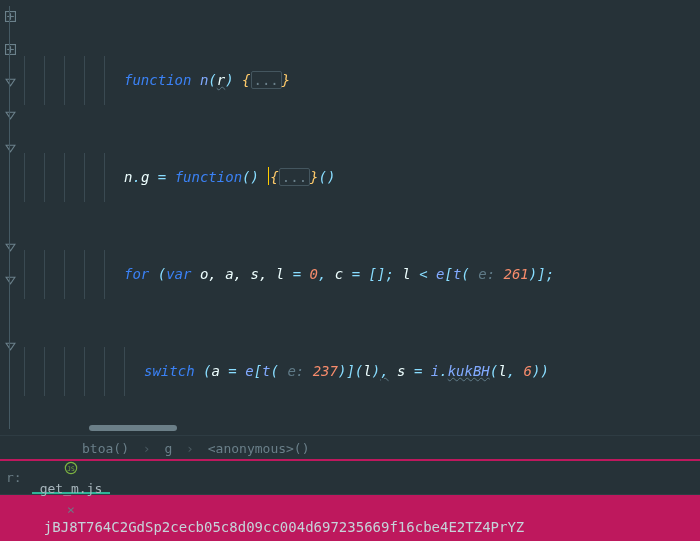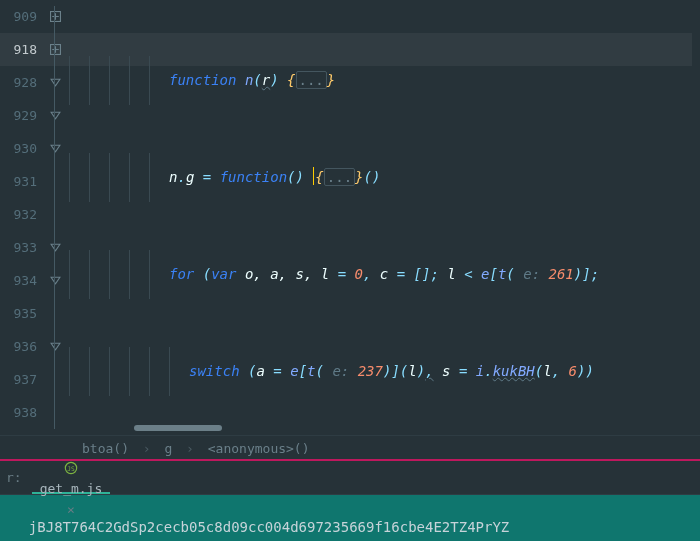--- a/index.html
+++ b/index.html
@@ -136,25 +136,25 @@
     flex-direction: column;
   }
   .tabbar .tab .close { color: #6a7d86; cursor: pointer; }
   .jsicon {
     width: 14px; height: 14px;
     display: inline-flex; align-items:center; justify-content:center;
   }
 
   .console {
     height: 46px;
-    padding: 8px 12px;
+    padding: 8px 27px;
     color: #c6d3d9;
     font-family: inherit;
     font-size: 14px;
-    background: #0f766e;
+    background: #be185d;
     white-space: pre;
     font-style: normal;
   }
 
   .caret {
     display:inline-block;
     width: 1px;
     height: 18px;
     background: #ffcc00;
     vertical-align: -3px;
@@ -173,35 +173,20 @@
     border: 1px solid #44565f;
     border-radius: 2px;
     padding: 0 2px;
     font-style: normal;
   }
 </style>
 </head>
 <body>
 
 <div class="editor">
-  <div class="gutter">
-    <div class="ln">909</div>
-    <div class="ln act">918</div>
-    <div class="ln">928</div>
-    <div class="ln">929</div>
-    <div class="ln">930</div>
-    <div class="ln">931</div>
-    <div class="ln">932</div>
-    <div class="ln">933</div>
-    <div class="ln">934</div>
-    <div class="ln">935</div>
-    <div class="ln">936</div>
-    <div class="ln">937</div>
-    <div class="ln">938</div>
-  </div>
 
   <div class="foldcol">
     <div class="line"></div>
     <div class="f">
         <svg viewBox="0 0 10 10">
           <rect x="0.5" y="0.5" width="9" height="9" fill="none" stroke="#6b818b"></rect>
           <line x1="2" y1="5" x2="8" y2="5" stroke="#6b818b"></line>
           <line x1="5" y1="2" x2="5" y2="8" stroke="#6b818b"></line>
         </svg>
       </div>

